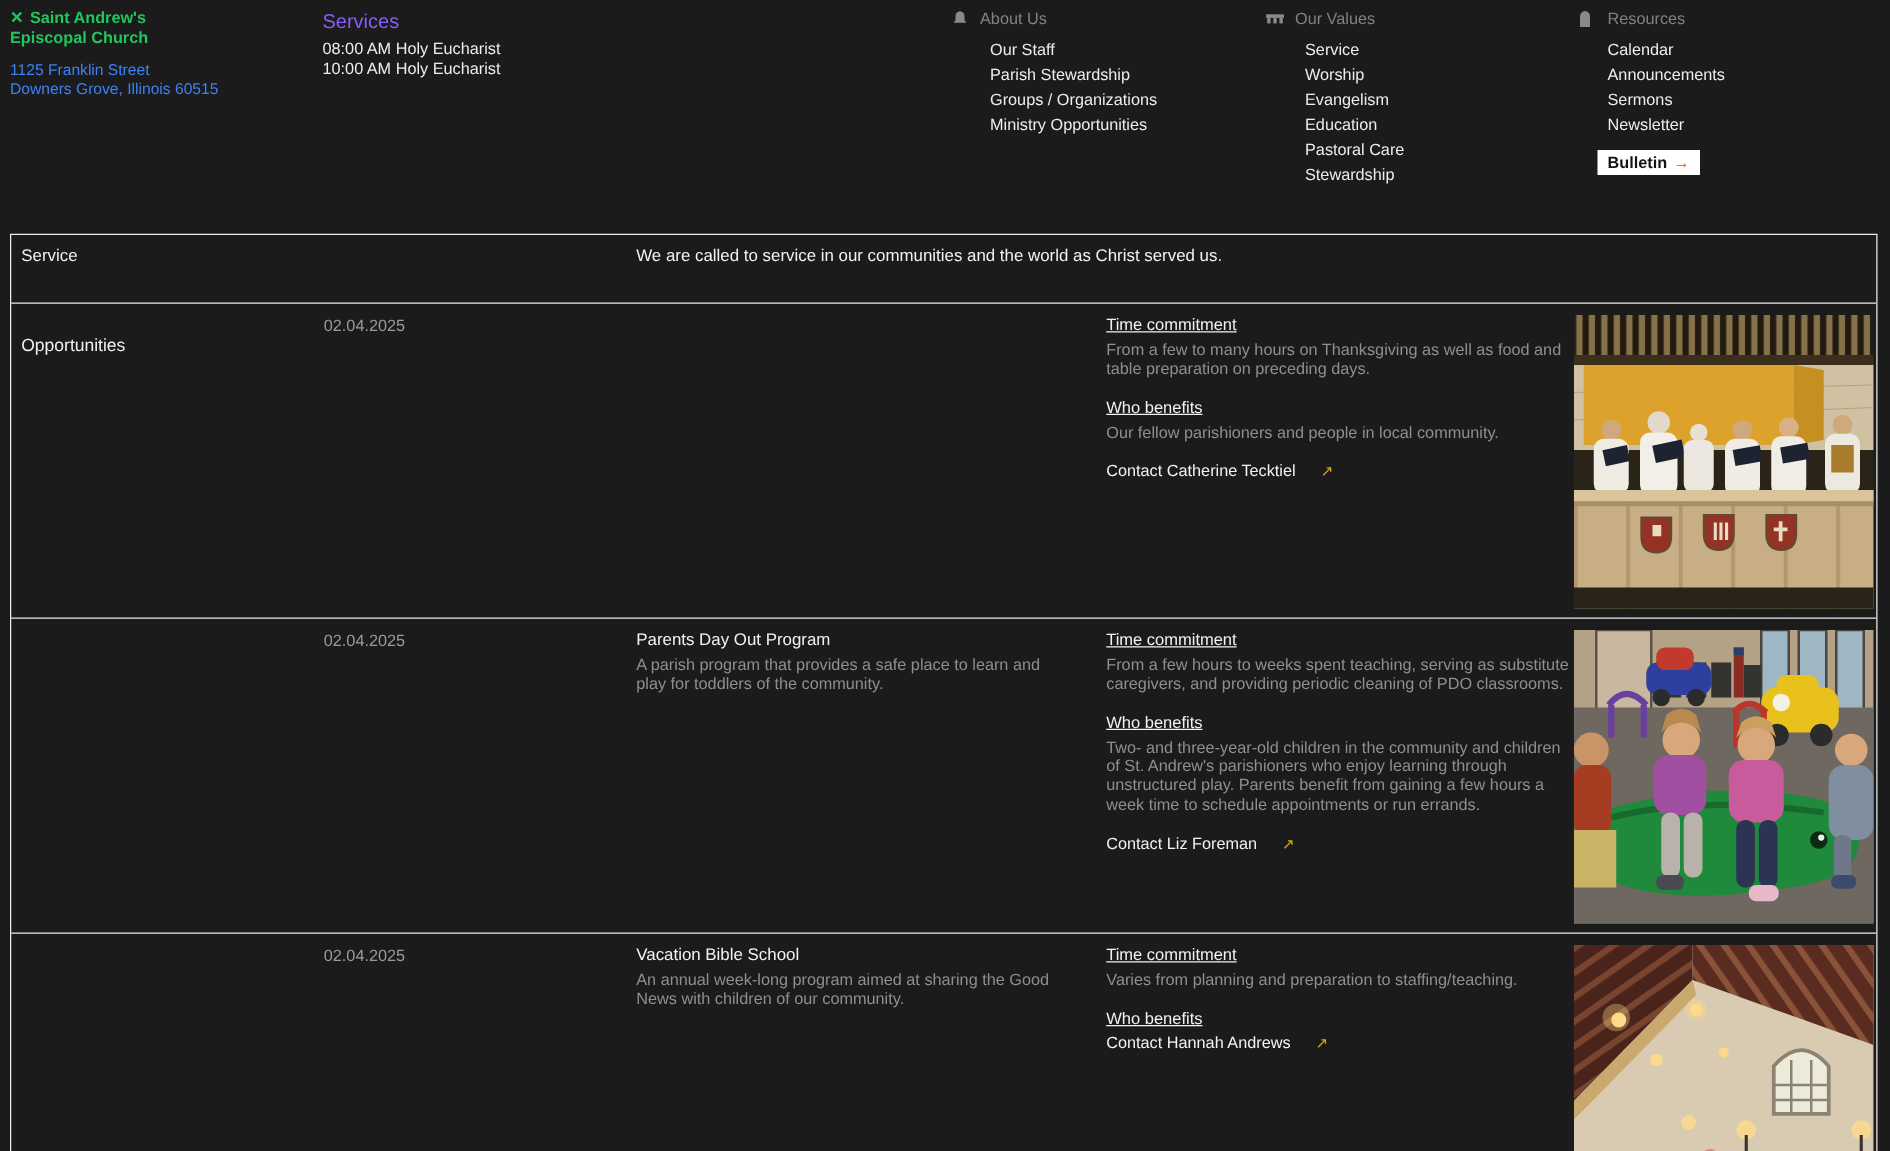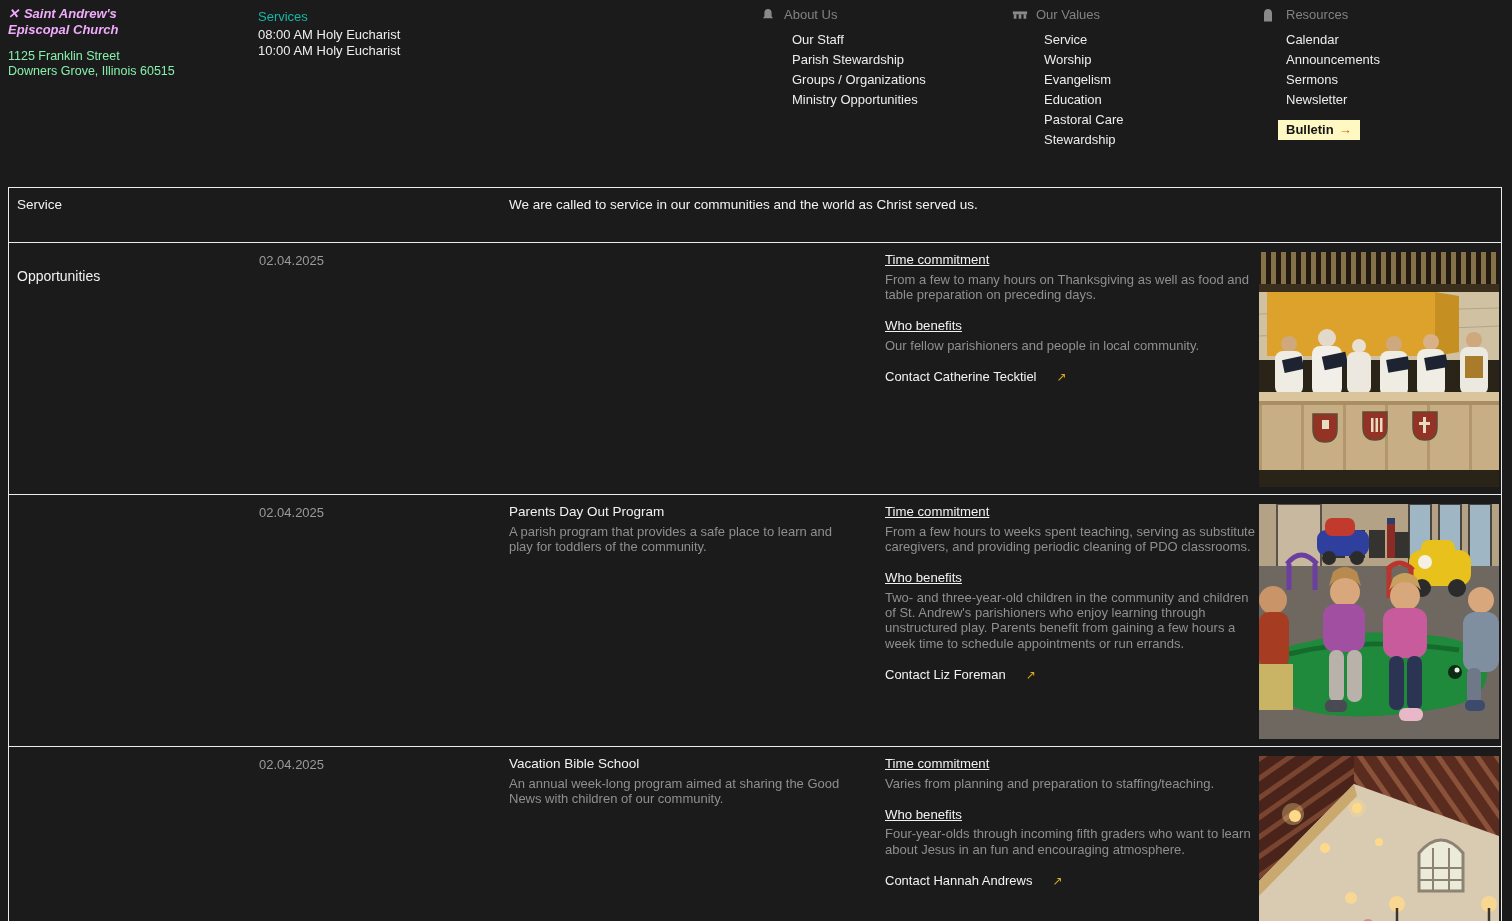--- a/index.html
+++ b/index.html
@@ -6,39 +6,39 @@
   html,body { width:1512px; height:921px; }
   body {
     position:relative; overflow:hidden;
     background:#1b1b1b; color:#f0f0f0;
     font-family:"Liberation Sans", sans-serif;
     font-size:13px; line-height:1.18;
   }
   
   .header { position:absolute; top:0; left:0; width:1512px; height:187px; }
   .logo { position:absolute; left:8px; top:6px; cursor:pointer; }
-  .logo .name { font-weight:700; font-size:13px; line-height:16px; color:#f0abfc;font-style:italic; }
+  .logo .name { font-weight:700; font-size:13px; line-height:16px; color:#22c55e; }
   .logo .mark { display:inline-block; margin-right:5px; font-weight:700; }
-  .logo .address { margin-top:11px; color:#86efac; font-size:12.5px; line-height:15px; }
+  .logo .address { margin-top:11px; color:#3b82f6; font-size:12.5px; line-height:15px; }
   .services-col { position:absolute; left:258px; top:9px; }
-  .col-label { color:#14b8a6; font-size:13px; margin-bottom:3px; }
+  .col-label { color:#8b5cf6; font-size:16px; margin-bottom:3px; }
   .services-col .svc { color:#ededed; line-height:16px; }
   .nav-col { position:absolute; top:7px; }
   .nav-col.about { left:760px; }
   .nav-col.values { left:1012px; }
   .nav-col.resources { left:1262px; }
   .nav-head { display:flex; align-items:center; gap:8px; color:#828282; }
   .nav-head .ico { width:16px; height:16px; display:inline-flex; }
   .nav-items { margin:7px 0 0 24px; }
   .nav-col.about .nav-items, .nav-col.values .nav-items { margin-left:32px; }
   .nav-item { color:#ededed; line-height:20px; cursor:pointer; white-space:nowrap; }
   .bulletin-btn {
     display:inline-flex; align-items:center; gap:5px;
     margin:10px 0 0 16px; padding:2px 8px 3px;
-    background:#fef9c3; color:#141414; font-weight:700; font-size:13px;
+    background:#ffffff; color:#141414; font-weight:700; font-size:13px;
     border:none; cursor:pointer;
   }
   .bulletin-btn .arr { color:#e0560e; font-weight:700; }
   
   .frame {
     position:absolute; left:8px; top:187px; width:1494px; height:800px;
     border:1px solid #ececec;
   }
   .service-band { position:relative; height:55px; border-bottom:1px solid #ececec; }
   .band-label { position:absolute; left:8px; top:9px; color:#f2f2f2; font-size:13.5px; }
@@ -312,21 +312,20 @@
   <section class="opp-row">
     <div class="row-date">02.04.2025</div>
     <div class="col-title">
       <h3>Vacation Bible School</h3>
       <p>An annual week-long program aimed at sharing the Good News with children of our community.</p>
     </div>
     <div class="col-details">
       <h4>Time commitment</h4>
       <p>Varies from planning and preparation to staffing/teaching.</p>
       <h4>Who benefits</h4>
-      <p> Four-year-olds through incoming fifth graders who want to learn about Jesus in an fun and encouraging atmosphere.</p>
       <a class="contact-link">
         <span>Contact Hannah Andrews</span>
         <span class="arr">↗</span>
       </a>
     </div>
     <div class="col-image">
       <svg viewBox="0 0 240 235" preserveAspectRatio="none">
         <defs>
           <pattern id="beamsL" width="16" height="16" patternUnits="userSpaceOnUse" patternTransform="rotate(55)">
             <rect width="16" height="16" fill="#4a241a"></rect>

